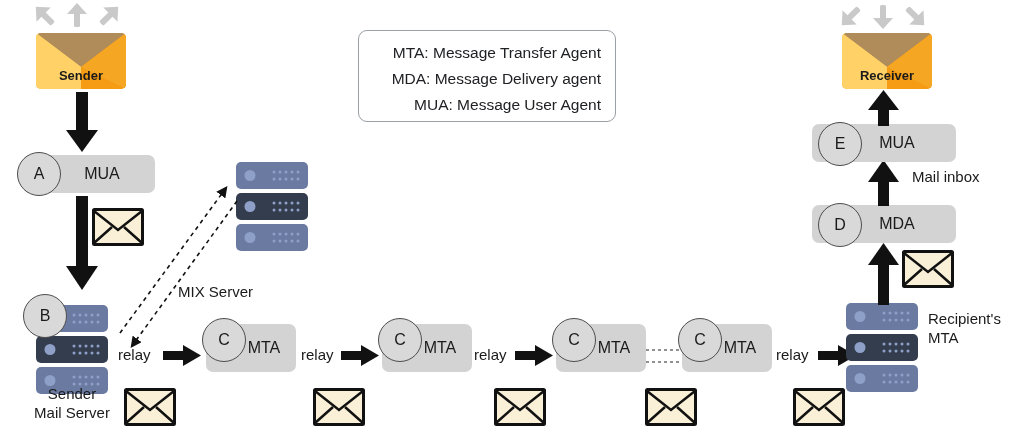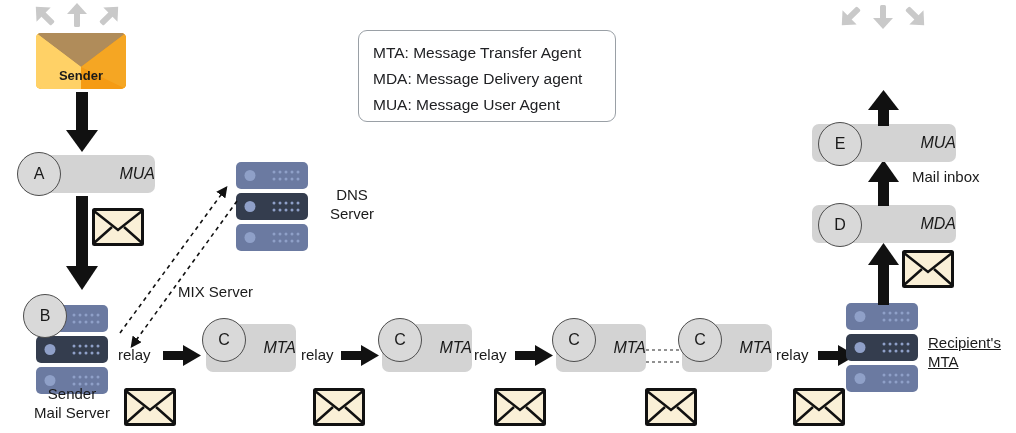--- a/index.html
+++ b/index.html
@@ -39,40 +39,40 @@
     border-radius: 9px;
     background: #ffffff;
     box-sizing: border-box;
     padding: 9px 14px 0 14px;
   }
   .legend-line {
     font-size: 15.5px;
     color: #202124;
     line-height: 26px;
     white-space: pre;
+    text-align: right;
   }
 
   
   .stagebox {
     position: absolute;
     background: #d3d3d3;
     border-radius: 7px;
     box-sizing: border-box;
   }
   .stagebox .sb-text {
     position: absolute;
     left: 0; right: 0;
     top: 50%;
     transform: translateY(-50%);
-    text-align: right;
+    text-align: center;
     font-size: 16px;
     color: #1a1a1a;
     padding-left: 26px;
     box-sizing: border-box;
-    font-style: italic;
   }
   .badge {
     position: absolute;
     width: 44px;
     height: 44px;
     border-radius: 50%;
     background: #d9d9d9;
     border: 1.5px solid #4d4d4d;
     display: flex;
     align-items: center;
@@ -292,22 +292,20 @@
             <circle cx="62" cy="72" r="1.5"></circle>
           <circle cx="38" cy="79" r="1.5"></circle>
             <circle cx="44" cy="79" r="1.5"></circle>
             <circle cx="50" cy="79" r="1.5"></circle>
             <circle cx="56" cy="79" r="1.5"></circle>
             <circle cx="62" cy="79" r="1.5"></circle>
         </g>
       </g>
     </svg>
   </div>
-  <div class="lbl center" style="left:315px; top:186px; width:74px;">DNS
-Server</div>
 
   <svg class="arrowsvg" style="left:104px; top:180px;" width="150" height="170" viewBox="0 0 150 170">
     <defs>
       <marker id="dotArrow" markerWidth="7" markerHeight="7" refX="5.5" refY="3.5" orient="auto">
         <polygon points="0,0 7,3.5 0,7" fill="#111111"></polygon>
       </marker>
     </defs>
 
     <line x1="16" y1="153" x2="122" y2="8" stroke="#111111" stroke-width="1.6" stroke-dasharray="4,4" marker-end="url(#dotArrow)"></line>
 
@@ -451,21 +449,21 @@
             <circle cx="62" cy="72" r="1.5"></circle>
           <circle cx="38" cy="79" r="1.5"></circle>
             <circle cx="44" cy="79" r="1.5"></circle>
             <circle cx="50" cy="79" r="1.5"></circle>
             <circle cx="56" cy="79" r="1.5"></circle>
             <circle cx="62" cy="79" r="1.5"></circle>
         </g>
       </g>
     </svg>
   </div>
-  <div class="lbl" style="left:928px; top:334px;text-decoration:underline;">Recipient's
+  <div class="lbl" style="left:928px; top:310px;">Recipient's
 MTA</div>
 
   <svg class="arrowsvg" style="left:866px; top:243px;" width="36" height="62" viewBox="0 0 36 62">
     <rect x="12" y="20" width="11" height="42" fill="#111111"></rect>
     <polygon points="17.5,0 33,22 2,22" fill="#111111"></polygon>
   </svg>
   <div class="mailicon" style="left:902px; top:250px;">
     <svg width="52" height="38" viewBox="0 0 52 38">
       <rect x="1.5" y="1.5" width="49" height="35" rx="1" fill="#faf0d7" stroke="#111111" stroke-width="3"></rect>
       <path d="M2 3 L26 22 L50 3" fill="none" stroke="#111111" stroke-width="2.5"></path>
@@ -491,20 +489,38 @@
   </div>
   <div class="badge" style="left:818px; top:122px;">
     <span>E</span>
   </div>
 
   <svg class="arrowsvg" style="left:866px; top:90px;" width="36" height="36" viewBox="0 0 36 36">
     <rect x="12" y="18" width="11" height="18" fill="#111111"></rect>
     <polygon points="17.5,0 33,20 2,20" fill="#111111"></polygon>
   </svg>
 
+  <div class="bigenv" style="left:842px; top:33px;">
+    <svg width="90" height="56" viewBox="0 0 90 56">
+      <defs>
+        <clipPath id="clipRecv">
+            <rect x="0" y="0" width="90" height="56" rx="5"></rect>
+          </clipPath>
+      </defs>
+      <g clip-path="url(#clipRecv)">
+        <rect x="0" y="0" width="90" height="56" fill="#f5a623"></rect>
+        <polygon points="0,0 45,0 45,56 0,56" fill="#ffd166"></polygon>
+        <polygon points="45,0 90,0 90,56 45,56" fill="#f59b14"></polygon>
+        <polygon points="0,0 90,0 45,34" fill="#b08c5a"></polygon>
+        <polygon points="0,0 45,34 0,56" fill="#ffd166"></polygon>
+        <polygon points="90,0 45,34 90,56" fill="#f5a623"></polygon>
+      </g>
+    </svg>
+    <div class="envlabel">Receiver</div>
+  </div>
 
   <svg class="arrowsvg" style="left:838px; top:2px;" width="100" height="30" viewBox="0 0 100 30">
     <g fill="#c9c9c9">
       <g transform="translate(4,3) rotate(45,9,11)">
         <rect x="6" y="0" width="6" height="16" rx="1.5"></rect>
         <polygon points="9,24 19,13 -1,13"></polygon>
       </g>
       <g transform="translate(36,3)">
         <rect x="6" y="0" width="6" height="16" rx="1.5"></rect>
         <polygon points="9,24 19,13 -1,13"></polygon>

